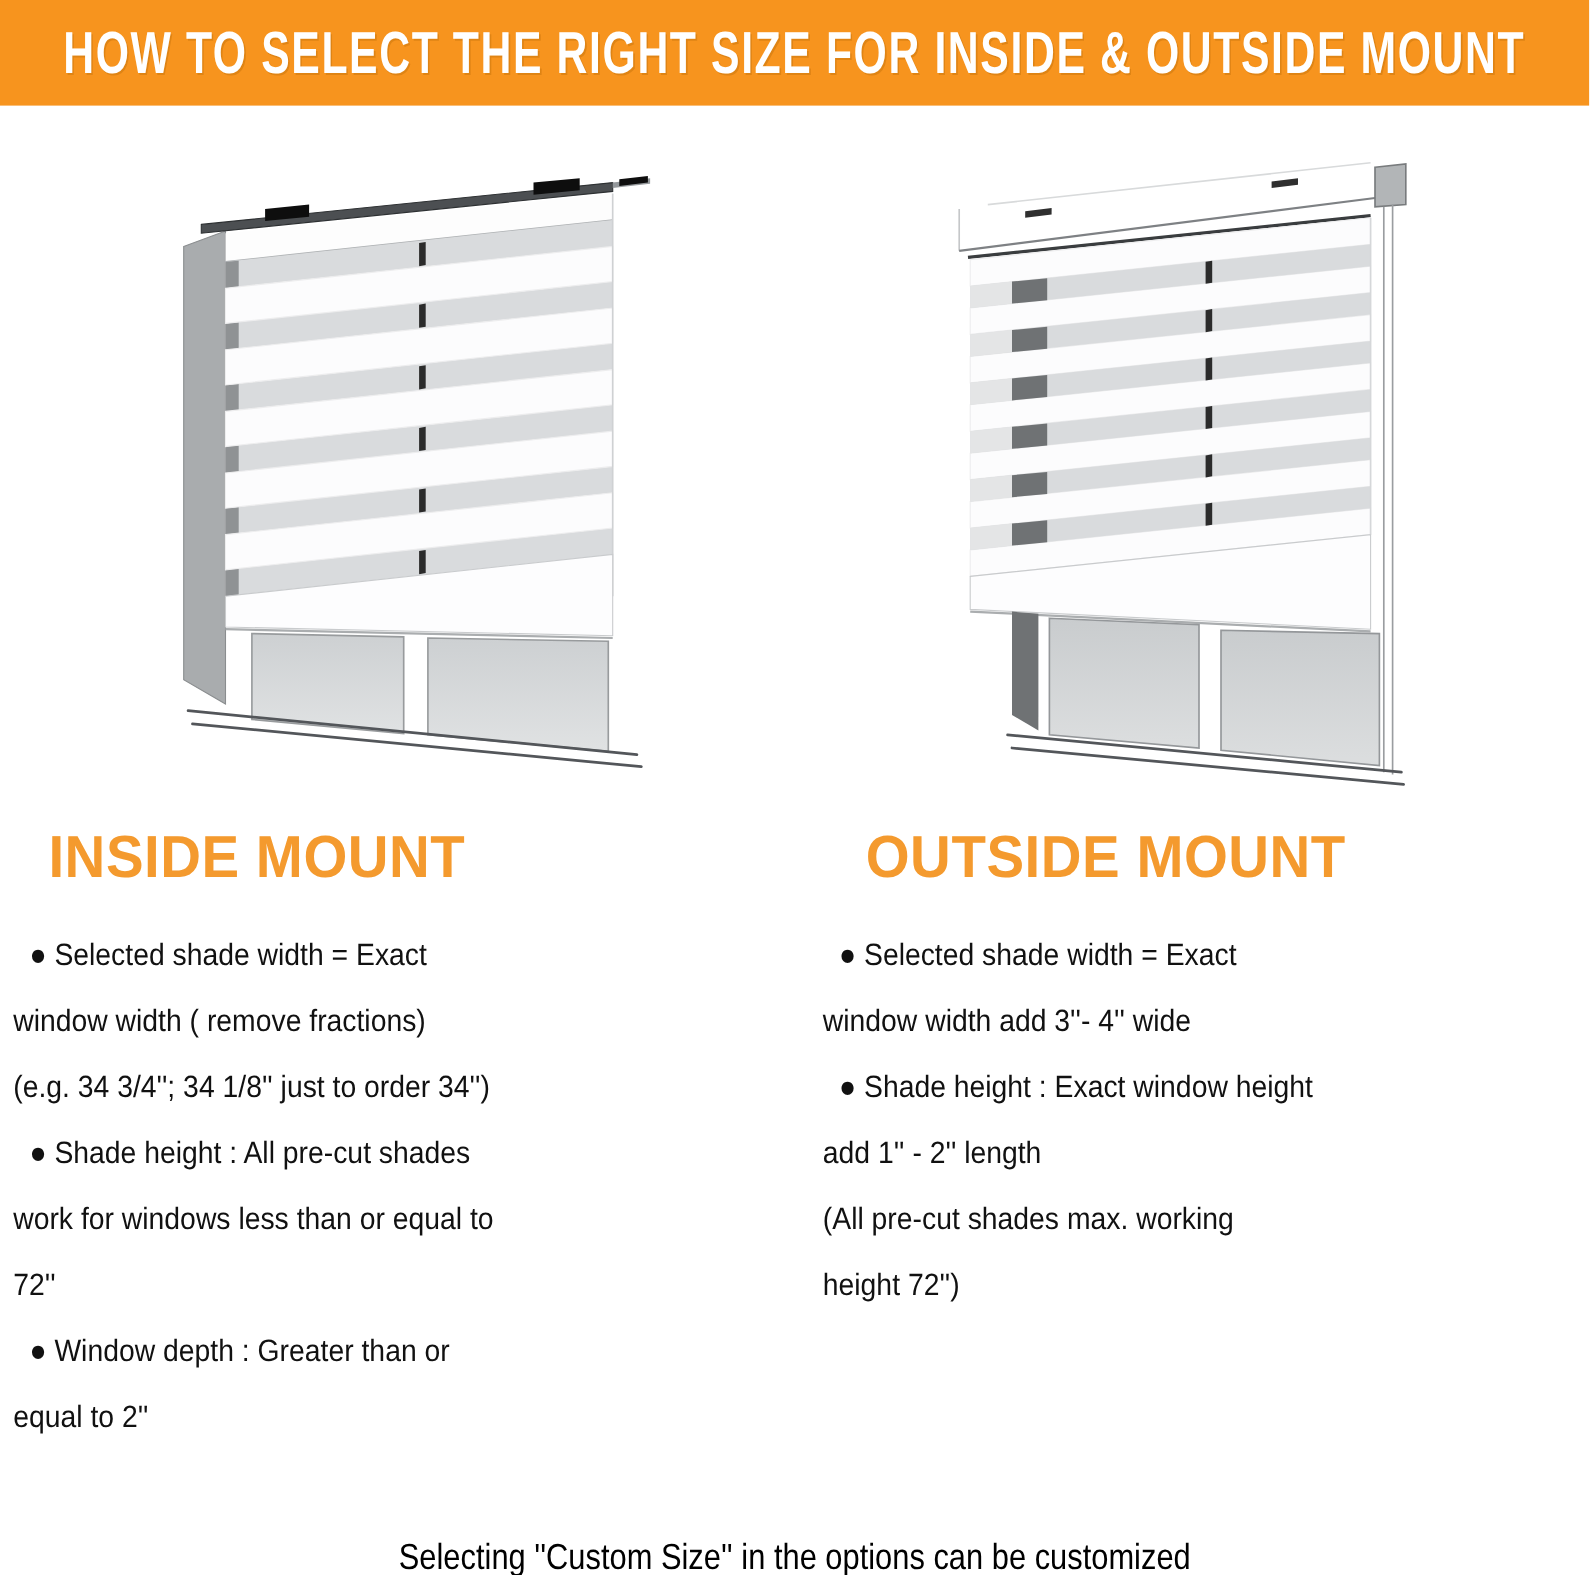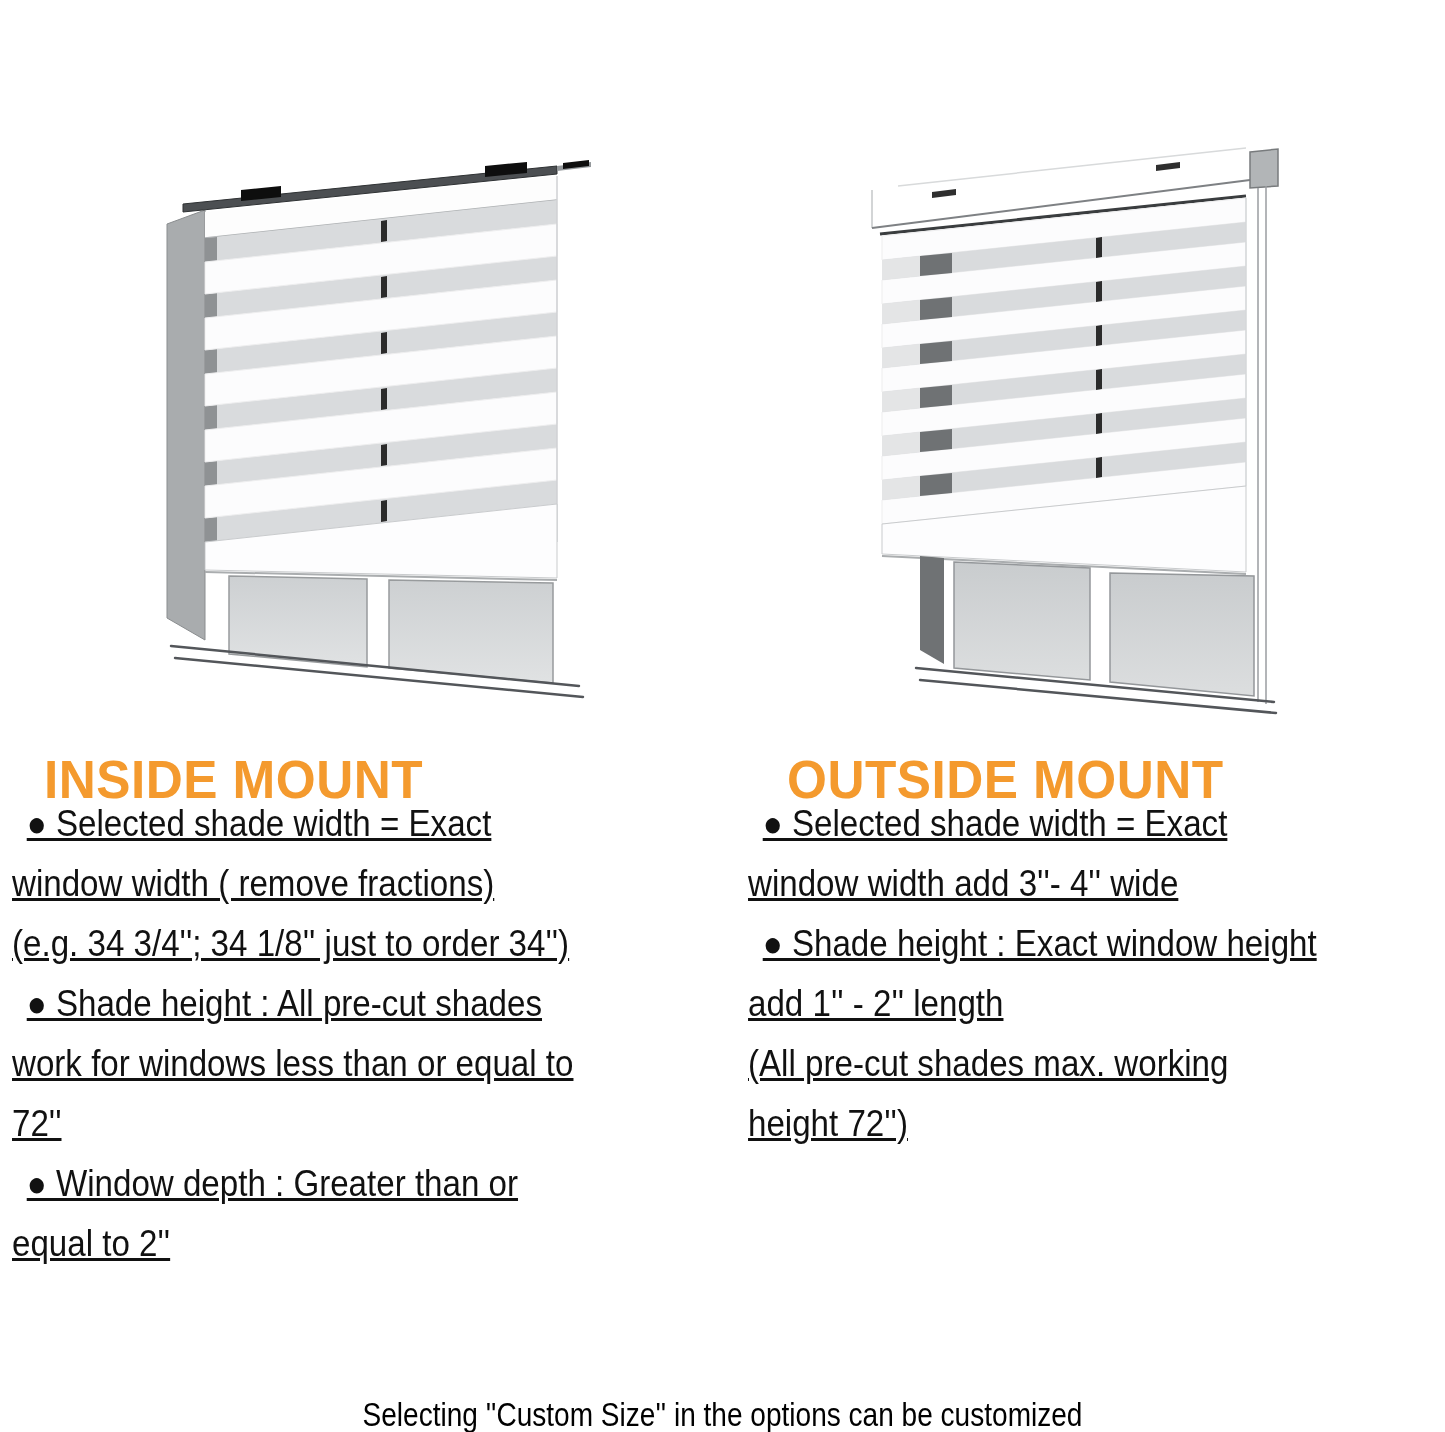--- a/index.html
+++ b/index.html
@@ -34,24 +34,23 @@
     color:var(--heading-orange,#F49A2E);
     font-weight:bold;
     font-size:54px;line-height:58px;
     letter-spacing:0.5px;
     white-space:nowrap;
     transform:scaleX(0.95);transform-origin:left center;
   }
   .mount-heading.inside{left:44px;}
   .mount-heading.outside{left:787px;}
   .instructions{
-    position:absolute;top:794px;
+    position:absolute;top:838px;
     color:var(--body-text,#111111);
-    font-size:36px;
-    text-decoration:underline;
+    font-size:28px;
   }
   .instructions.left{left:12px;width:712px;}
   .instructions.right{left:748px;width:690px;}
   .instruction-line{
     line-height:60px;
     white-space:nowrap;
     transform:scaleX(0.92);transform-origin:left center;
   }
   .instruction-line.bulleted{padding-left:16px;}
   .footer-note{
@@ -62,20 +61,23 @@
     transform:scaleX(0.85);transform-origin:center;
     white-space:nowrap;
   }
   svg .hairline{stroke-linecap:round;}
 </style>
 </head>
 <body>
 
 <div class="page">
 
+  <div class="banner">
+    <span class="banner-title">HOW TO SELECT THE RIGHT SIZE FOR INSIDE &amp; OUTSIDE MOUNT</span>
+  </div>
 
   <svg class="illustration left" width="440" height="580" viewBox="0 0 440 580" xmlns="http://www.w3.org/2000/svg">
     <defs>
       <linearGradient id="glassA" x1="0" y1="0" x2="0" y2="1">
         <stop offset="0" stop-color="#cdd0d2"></stop>
           <stop offset="1" stop-color="#e0e2e3"></stop>
       </linearGradient>
     </defs>
 
     <g>

